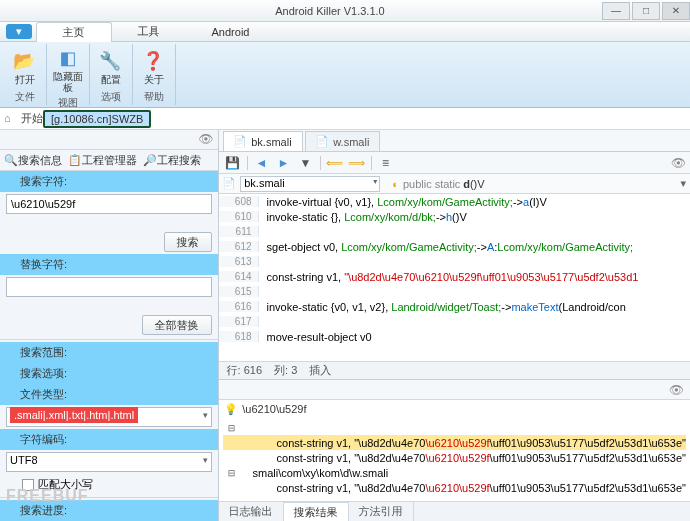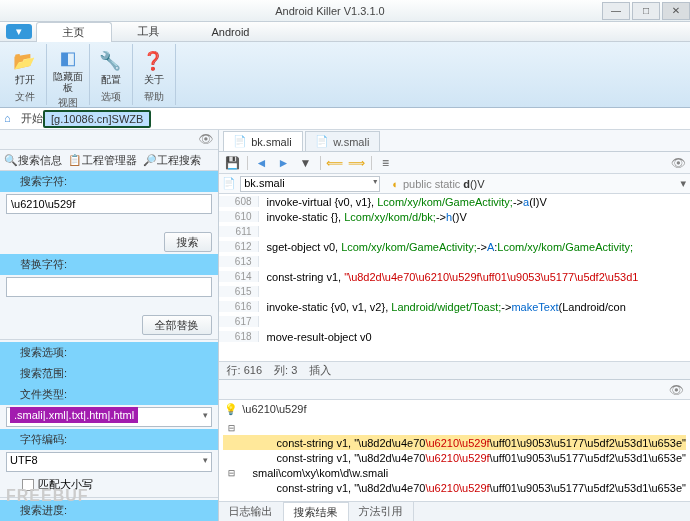--- a/index.html
+++ b/index.html
@@ -26,21 +26,21 @@
 .crumb-proj{background:#bde0ff;border:2px solid #14532d;padding:1px 6px;color:#333;border-radius:2px}
 .body{display:flex;height:391px}
 .sidebar{width:222px;background:#f2f6fa;border-right:1px solid #c5cfd8;display:flex;flex-direction:column}
 .sidetabs{height:20px;display:flex;align-items:center;padding:2px 4px;border-bottom:1px solid #d0d8e0}
 .sidetab{display:flex;align-items:center;margin-right:6px;font-size:10px;color:#333}
 .sidetab .ic{width:12px;height:12px;margin-right:2px;display:inline-block}
 .eye{margin-left:auto;color:#888;font-size:12px}
 .section-label{padding:3px 20px;color:#333;background:#7dd3fc}
 .input-row{padding:2px 6px;display:flex}
 .txtbox{flex:1;height:20px;border:1px solid #b0bcc8;background:#fff;padding:2px 4px;font-size:11px}
-.txtbox.sel{background:#a21caf;color:#fff}
+.txtbox.sel{background:#ef4444;color:#fff}
 .btn-row{padding:2px 6px;display:flex;justify-content:flex-end;gap:4px}
 .btn{height:20px;padding:0 12px;background:linear-gradient(#fdfdfd,#e8eef2);border:1px solid #b0bcc8;border-radius:2px;color:#333;cursor:pointer;display:flex;align-items:center}
 .sidebar hr{border:none;border-top:1px solid #d0d8e0;margin:2px 0}
 .select{flex:1;height:20px;border:1px solid #b0bcc8;background:#fff;padding:1px 3px;position:relative}
 .select::after{content:"▾";position:absolute;right:3px;top:2px;color:#666;font-size:9px}
 .chk-row{padding:3px 22px;display:flex;align-items:center}
 .chk{width:12px;height:12px;border:1px solid #999;margin-right:4px;background:#fff}
 .main{flex:1;display:flex;flex-direction:column;background:#fff}
 .filetabs{height:22px;background:#f5f8fb;display:flex;align-items:flex-end;padding-left:4px;border-bottom:1px solid #c5cfd8}
 .filetab{padding:3px 10px;border:1px solid #c5cfd8;background:#eef3f8;color:#555;margin-right:2px;display:flex;align-items:center;gap:4px;border-bottom:none}
@@ -173,22 +173,22 @@
       </div>
     <div class="section-label">替换字符:</div>
     <div class="input-row">
         <input class="txtbox" value="" style="">
       </div>
     <div class="input-row" style="height:14px"></div>
     <div class="btn-row">
         <button class="btn">全部替换</button>
       </div>
     <hr>
+    <div class="section-label">搜索范围:</div>
     <div class="section-label">搜索选项:</div>
-    <div class="section-label">搜索范围:</div>
     <div class="section-label">文件类型:</div>
     <div class="input-row">
         <div class="select"><span class="txtbox sel" style="border:none;flex:0">.smali|.xml|.txt|.htm|.html</span></div>
       </div>
     <div class="section-label">字符编码:</div>
     <div class="input-row">
         <div class="select"><span>UTF8</span></div>
       </div>
     <div class="chk-row">
         <span class="chk"></span>

